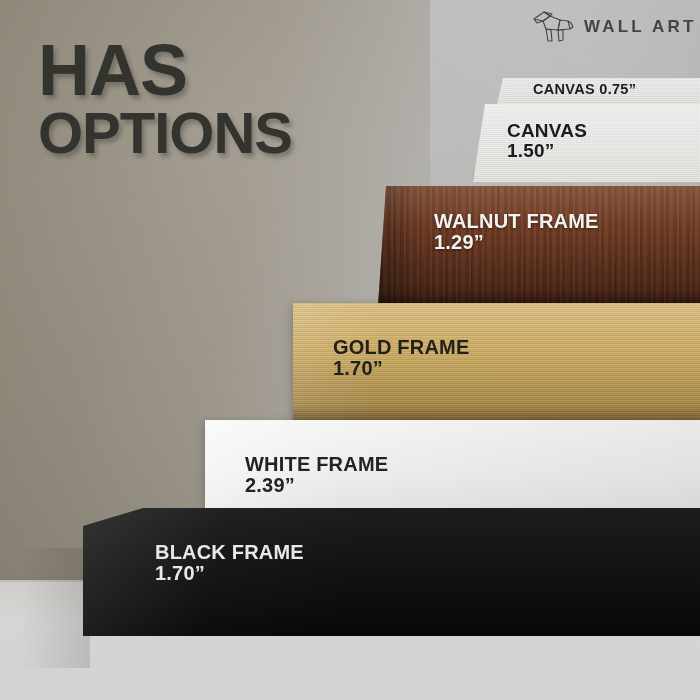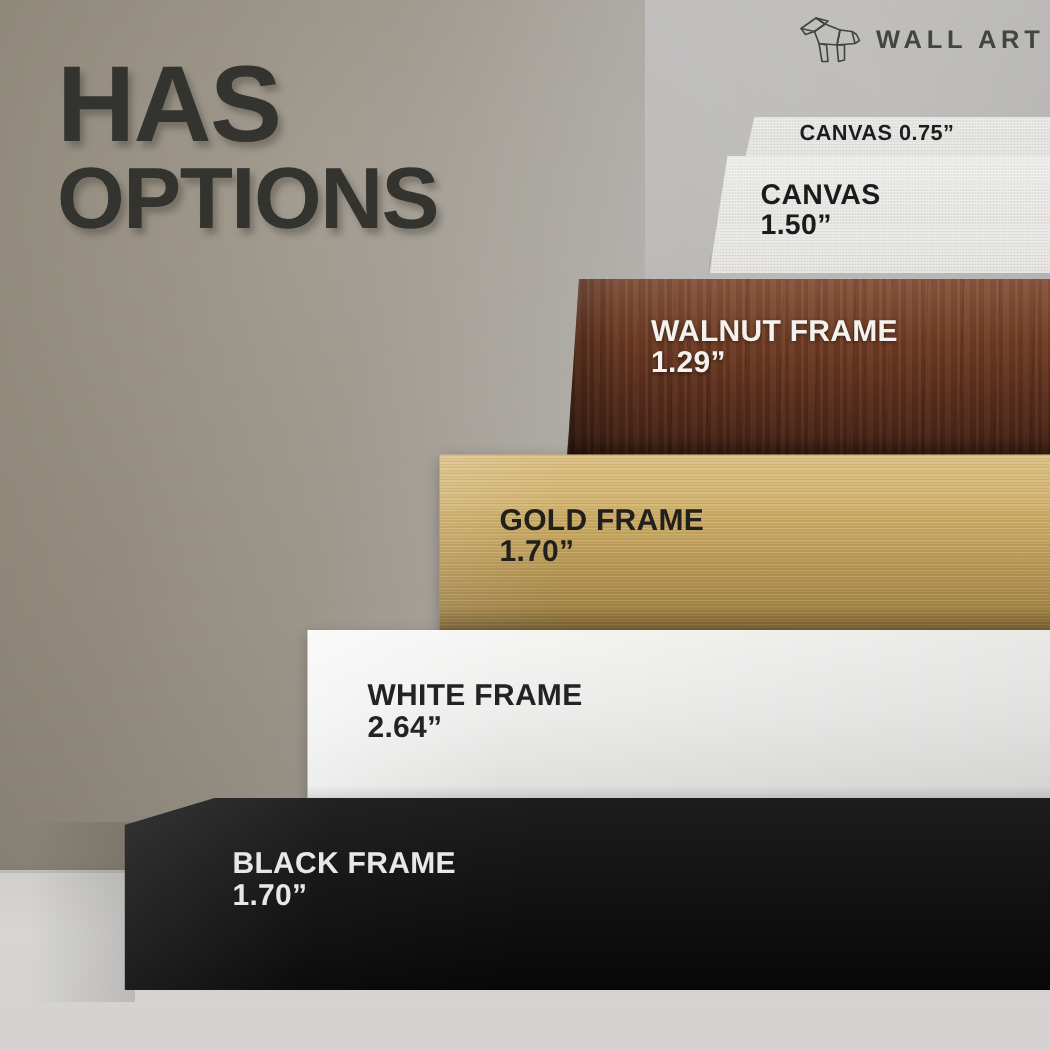--- a/index.html
+++ b/index.html
@@ -169,21 +169,21 @@
   #slab-white .sheen{
     position:absolute;inset:0;
     background:linear-gradient(105deg,rgba(255,255,255,.55) 0%,rgba(255,255,255,0) 30%,rgba(0,0,0,.05) 100%);
   }
   #slab-white .lbl{
     left:40px;top:34px;font-size:20px;color:#232323;letter-spacing:.2px;
   }
 
   
   #slab-black{
-    left:83px;top:532px;width:617px;height:128px;
+    left:83px;top:508px;width:617px;height:128px;
     background:linear-gradient(180deg,#1d1d1d 0%,#141414 40%,#0c0c0c 80%,#070707 100%);
     clip-path:polygon(60px 0,100% 0,100% 100%,0 100%,0 18px);
     box-shadow:0 4px 12px rgba(0,0,0,.4);
   }
   #slab-black .sheen{
     position:absolute;inset:0;
     background:linear-gradient(100deg,rgba(255,255,255,.10) 0%,rgba(255,255,255,.02) 22%,rgba(255,255,255,0) 45%);
   }
   #slab-black .lbl{
     left:72px;top:34px;font-size:20px;color:#e8e8e8;letter-spacing:.2px;
@@ -259,21 +259,21 @@
     <div class="tex"></div>
     <div class="sheen"></div>
     <div class="lbl">GOLD FRAME
 1.70”</div>
   </div>
   <div class="contact" id="c-gold"></div>
 
   <div class="slab" id="slab-white">
     <div class="sheen"></div>
     <div class="lbl">WHITE FRAME
-2.64”</div>
+2.39”</div>
   </div>
   <div class="contact" id="c-white"></div>
 
   <div class="contact" id="s-left-black"></div>
   <div class="slab" id="slab-black">
     <div class="sheen"></div>
     <div class="lbl">BLACK FRAME
 1.70”</div>
   </div>
 

